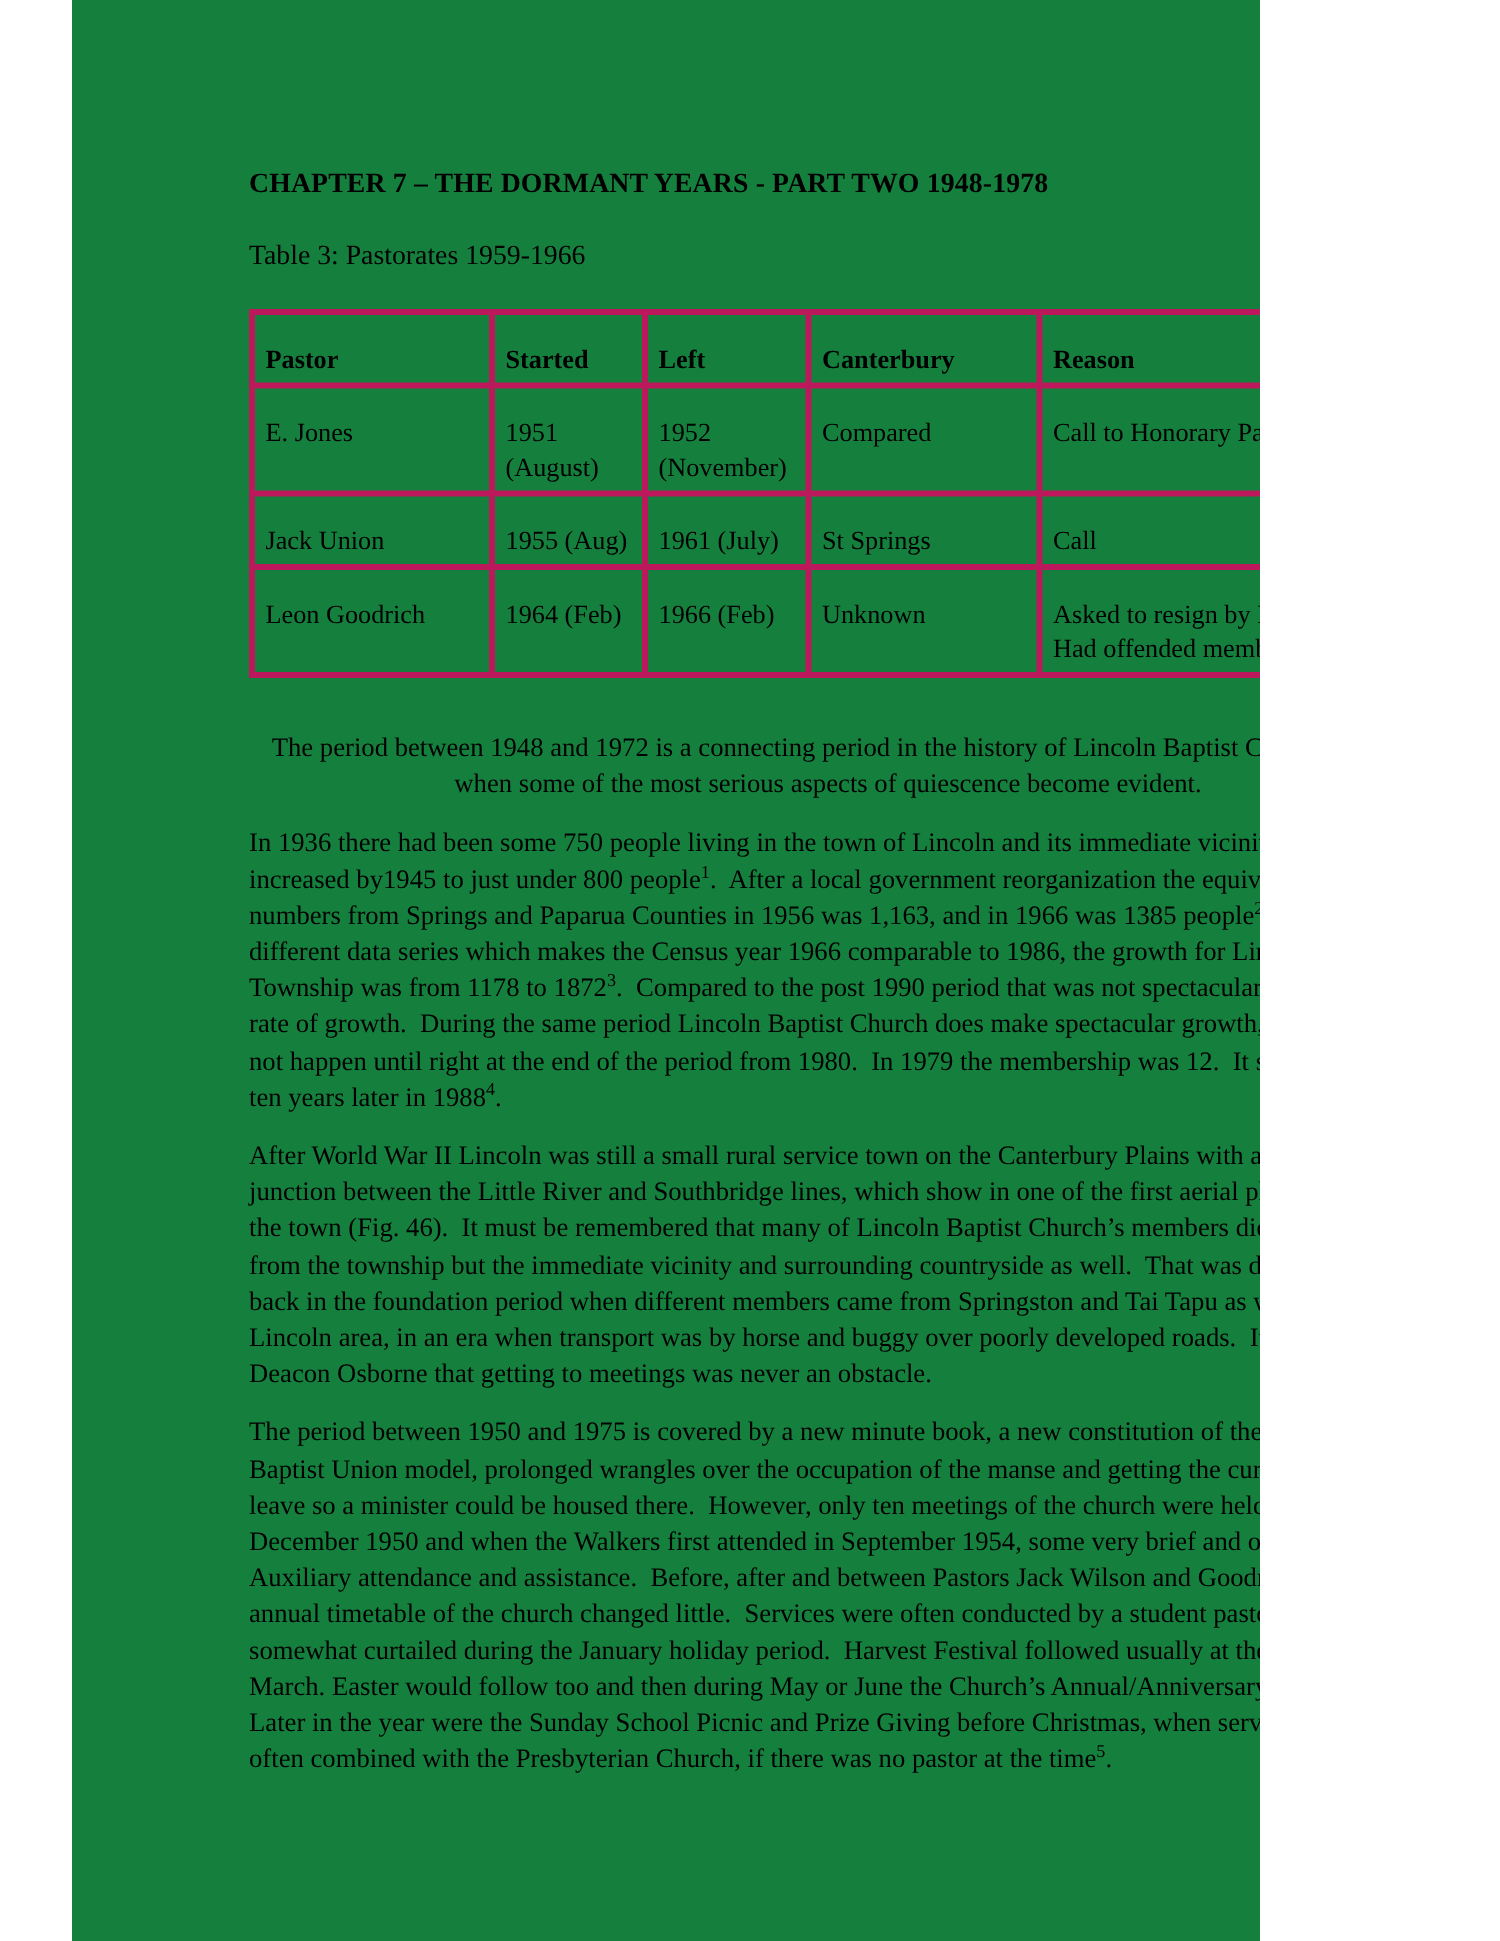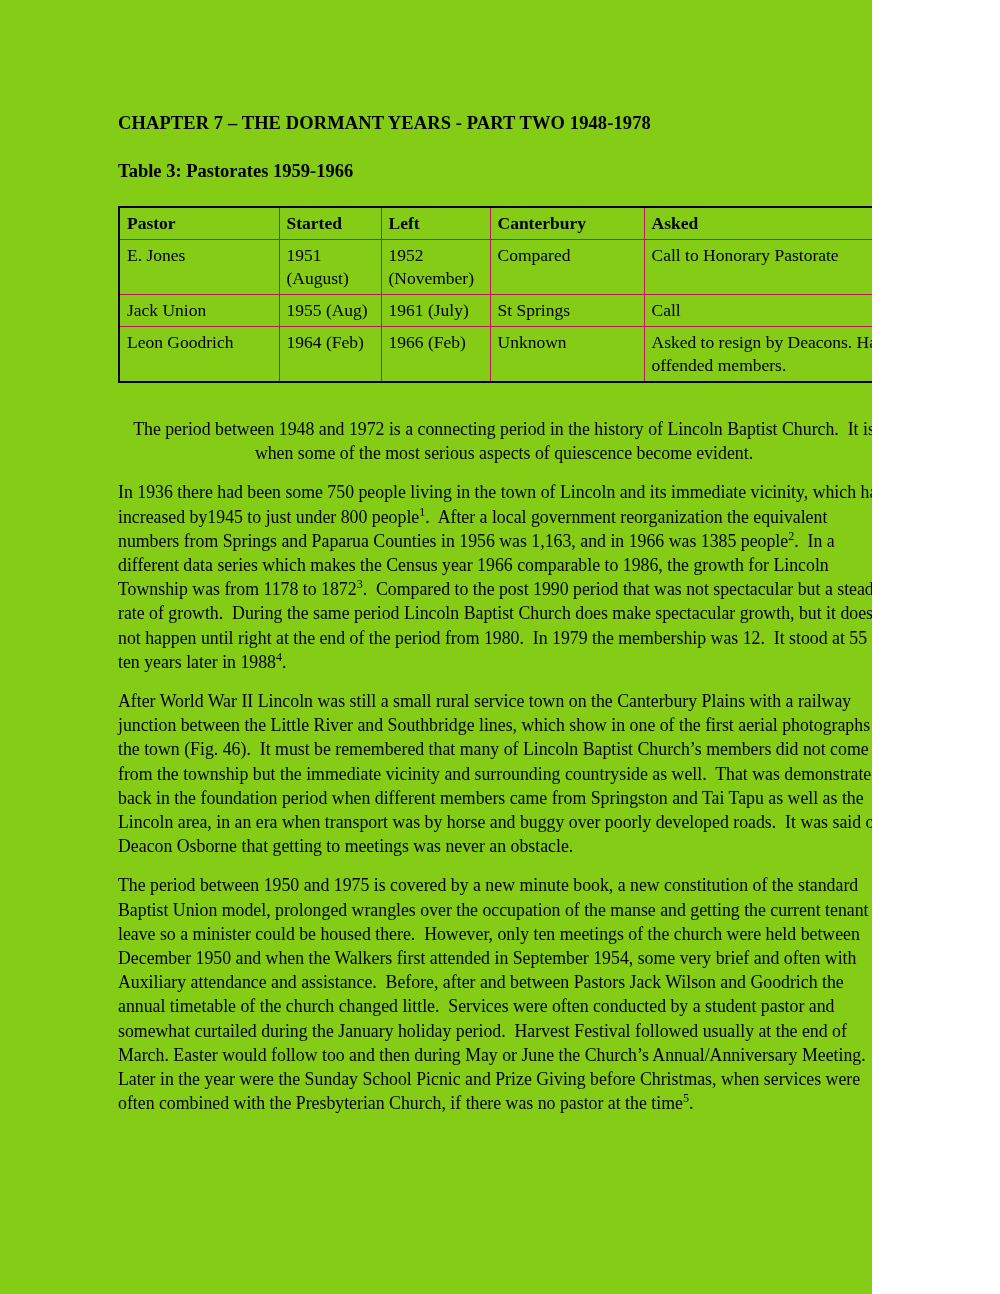--- a/index.html
+++ b/index.html
@@ -2,60 +2,61 @@
 <html><head>
 <meta charset="utf-8">
 <style>
   html, body {
     margin: 0;
     padding: 0;
     background: #ffffff;
   }
   .page {
     position: relative;
-    width: 872px;
+    width: 792px;
     height: 1294px;
-    background: #84cc16;
+    background: #15803d;
     font-family: "Liberation Serif", "DejaVu Serif", serif;
     color: #000000;
     overflow: hidden;
+    margin-left: 48px;
   }
   .content {
     position: absolute;
     left: 118px;
     top: 110px;
     width: 772px;
   }
   h1.chapter-heading {
     font-size: 18.5px;
     font-weight: bold;
     margin: 0 0 0 0;
     padding: 0;
     line-height: 26px;
     letter-spacing: 0.1px;
   }
   h2.table-caption {
     font-size: 18.5px;
-    font-weight: bold;
+    font-weight: normal;
     margin: 22px 0 0 0;
     padding: 0;
     line-height: 26px;
   }
   table.pastorate-table {
     border-collapse: collapse;
     margin-top: 22px;
     width: 770px;
     table-layout: fixed;
     border: 2px solid #000000;
   }
   table.pastorate-table td,
   table.pastorate-table th {
-    border: 1px solid #be185d;
+    border: 4px solid #be185d;
     vertical-align: top;
-    padding: 4px 0 4px 7px;
+    padding: 18px 0 4px 7px;
     font-size: 17.5px;
     line-height: 23px;
     text-align: left;
     font-weight: normal;
   }
   table.pastorate-table th {
     font-weight: bold;
   }
   .col-pastor   { width: 160px; }
   .col-started  { width: 102px; }
@@ -114,21 +115,21 @@
           <col class="col-left">
         <col class="col-dest">
           <col class="col-reason">
       </colgroup>
       <thead>
         <tr>
           <th>Pastor</th>
           <th>Started</th>
           <th>Left</th>
           <th>Canterbury</th>
-          <th>Asked</th>
+          <th>Reason</th>
         </tr>
       </thead>
       <tbody>
         <tr>
           <td>E. Jones</td>
           <td>1951 (August)</td>
           <td>1952 (November)</td>
           <td>Compared</td>
           <td>Call to Honorary Pastorate</td>
         </tr>

